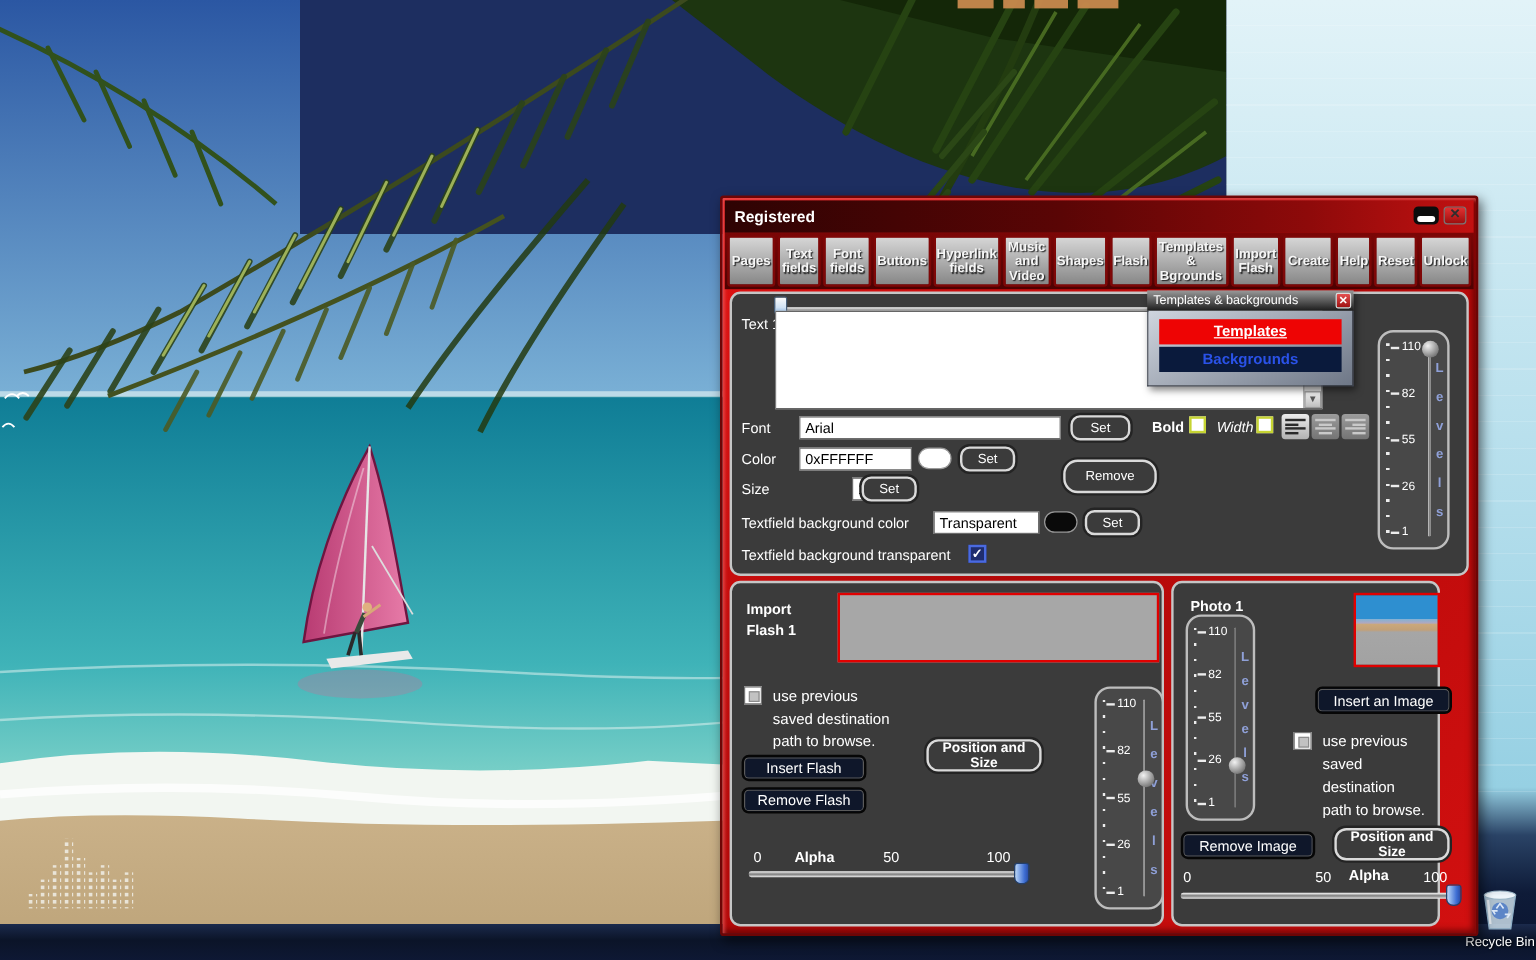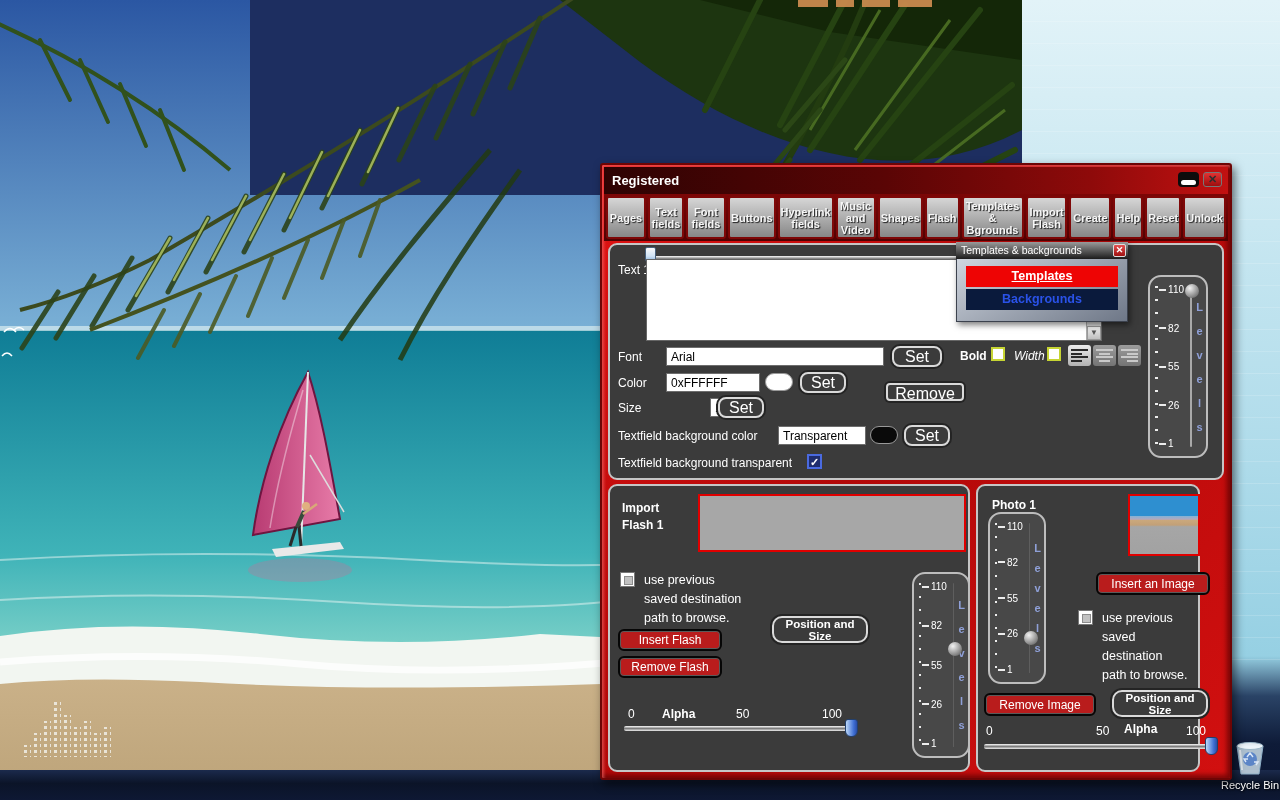--- a/index.html
+++ b/index.html
@@ -47,22 +47,22 @@
   #flash-panel { left:6px;  top:319px; width:362px; height:288px; }
   #photo-panel { left:374px; top:319px; width:224px; height:288px; }
 
   .wlabel { color:#fff; font-size:12px; position:absolute; }
   .wbold  { font-weight:bold; }
 
   .winput { position:absolute; background:#fff; border:1px solid #6d6d6d; font-size:12px; font-family:inherit;
     padding:1px 4px; color:#000; height:19px; }
 
   .btn-outline { position:absolute; background:#3b3b3b; border:2px solid #dadada; border-radius:8px; color:#fff;
-    font-size:16px; font-family:inherit; cursor:pointer; box-shadow:0 0 0 2px #242424; }
-  .btn-dark { position:absolute; background:#b91c1c; border:2px solid #060606; border-radius:6px; color:#fff;
+    font-size:11px; font-family:inherit; cursor:pointer; box-shadow:0 0 0 2px #242424; }
+  .btn-dark { position:absolute; background:#0f172a; border:2px solid #060606; border-radius:6px; color:#fff;
     font-size:12px; font-family:inherit; cursor:pointer; box-shadow:inset 0 0 0 1px #5a5a5a; }
 
   
   .hslider { position:absolute; height:16px; }
   .hslider .track { position:absolute; left:0; right:0; top:6px; height:5px; border-radius:2px;
     background:linear-gradient(180deg,#fdfdfd,#8a8a8a 50%,#e8e8e8); }
   .hthumb { position:absolute; top:-3px; width:11px; height:17px; border-radius:2px 2px 5px 5px;
     background:linear-gradient(180deg,#fafafa,#cfe2f5 55%,#6f9fd4); border:1px solid #49617c; cursor:pointer; }
 
   .textwrap { position:absolute; background:#fff; border:1px solid #666; }
@@ -316,21 +316,21 @@
 
     <span class="wlabel" style="left:8px; top:131px;">Color</span>
     <input class="winput" style="left: 56px; top: 128px; width: 94px;" value="0xFFFFFF">
     <div class="swatch" style="left:155px; top:128px; background:#ffffff;"></div>
     <button class="btn-outline" style="left:190px; top:127px; width:46px; height:21px;">Set</button>
 
     <span class="wlabel" style="left:8px; top:156px;">Size</span>
     <input class="winput" style="left: 56px; top: 153px; width: 46px; margin-left: 44px;" value="12">
     <button class="btn-outline" style="left:108px; top:152px; width:46px; height:21px;">Set</button>
 
-    <button class="btn-outline" style="left:276px; top:138px; width:78px; height:18px; border-radius:4px;">Remove</button>
+    <button class="btn-outline" style="left:276px; top:138px; width:78px; height:28px; border-radius:12px;">Remove</button>
 
 
     <span class="wlabel" style="left:8px; top:184px;">Textfield background color</span>
     <input class="winput" style="left: 168px; top: 181px; width: 88px;" value="Transparent">
     <div class="swatch" style="left:260px; top:181px; background:#0a0a0a;"></div>
     <button class="btn-outline" style="left:294px; top:180px; width:46px; height:21px;">Set</button>
 
     <span class="wlabel" style="left:8px; top:211px;">Textfield background transparent</span>
     <div class="cb-checked" style="left:197px; top:209px;">✓</div>
 

